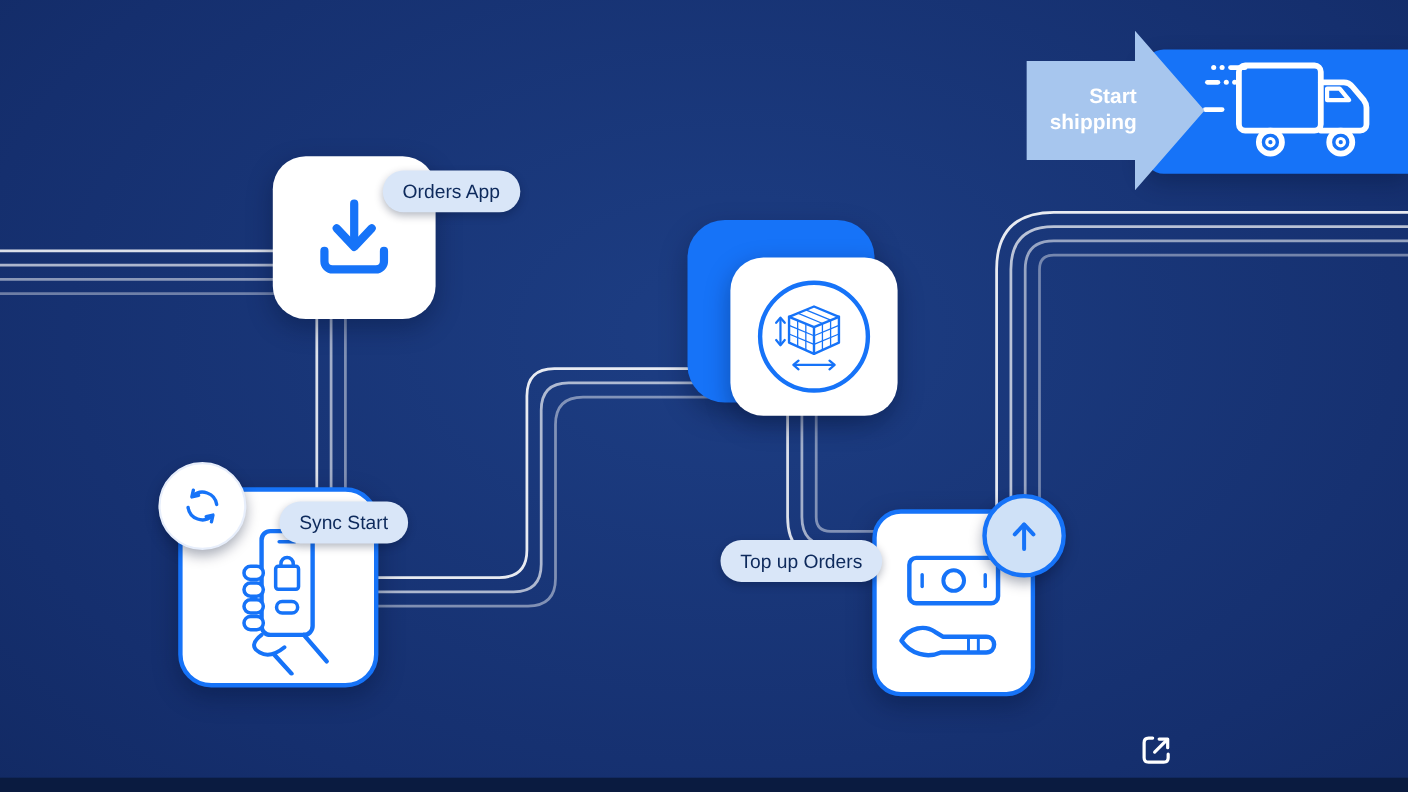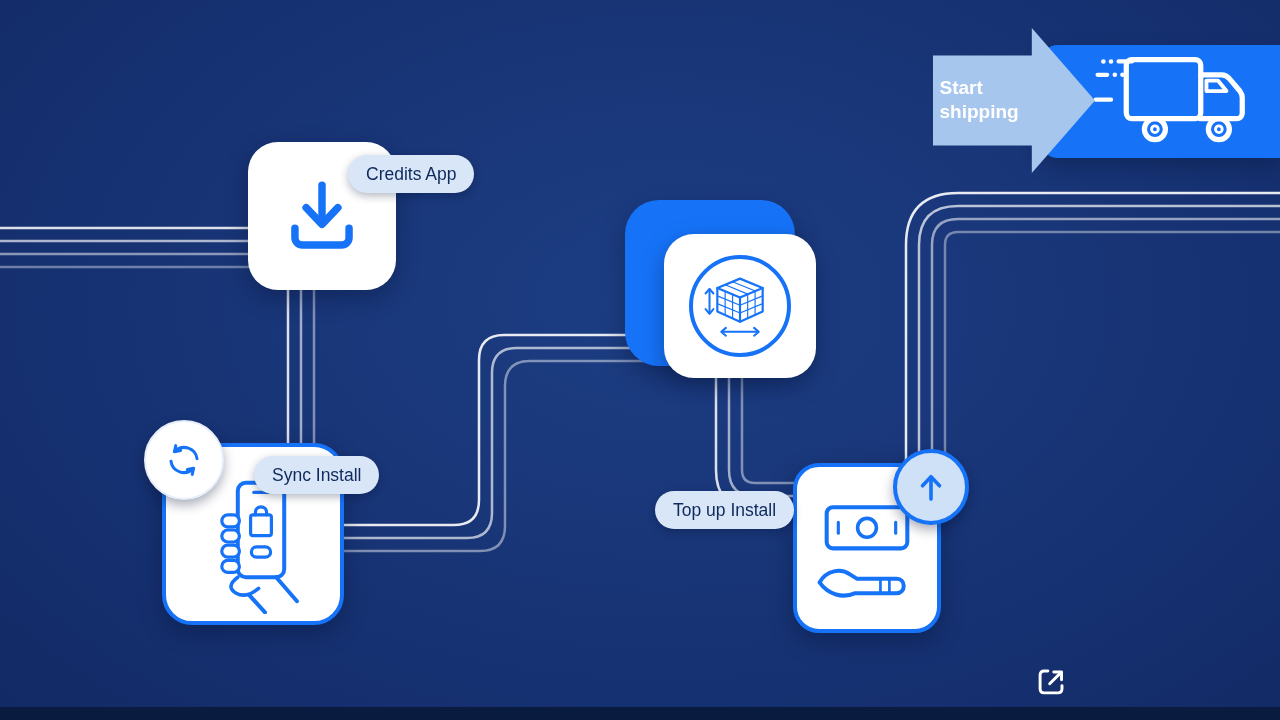--- a/index.html
+++ b/index.html
@@ -39,21 +39,21 @@
   .banner-rect{
     position:absolute;left:1040px;top:45px;width:240px;height:113px;background:#1673f8;
     border-radius:18px 0 0 18px;z-index:2;box-shadow:0 8px 20px rgba(4,15,45,.3);
   }
   .banner-arrow{
     position:absolute;left:933px;top:28px;width:162px;height:145px;background:#a7c6ee;z-index:3;
     clip-path:polygon(0 19%, 61% 19%, 61% 0, 100% 50%, 61% 100%, 61% 81%, 0 81%);
   }
   .banner-arrow .txt{
     position:absolute;left:4%;top:50%;transform:translateY(-50%);width:58%;
-    text-align:left;color:#ffffff;font-weight:700;font-size:19px;line-height:1.3;
+    text-align:right;color:#ffffff;font-weight:700;font-size:19px;line-height:1.3;
   }
   .brand{position:absolute;left:1036px;top:666px;display:flex;align-items:center;gap:10px;z-index:5;}
   .brand .name{color:#ffffff;font-size:27px;font-weight:600;letter-spacing:.3px;}
   .bottom-strip{position:absolute;left:0;bottom:0;width:1280px;height:13px;background:#0a1b40;z-index:6;}
 </style>
 </head>
 <body>
 
 <div class="stage">
 
@@ -86,21 +86,21 @@
 
   <div class="card" style="left:248px;top:142px;width:148px;height:148px;">
     <svg class="icon-center" width="84" height="84" viewBox="0 0 90 90">
       <g stroke="#1673f8" fill="none" stroke-width="8" stroke-linecap="round" stroke-linejoin="round">
         <path d="M45,12 V50"></path>
         <path d="M28,36 L45,54 L62,36"></path>
         <path d="M16,58 v10 a8,8 0 0 0 8,8 h42 a8,8 0 0 0 8,-8 v-10"></path>
       </g>
     </svg>
   </div>
-  <div class="pill" style="left:348px;top:155px;">Credits App</div>
+  <div class="pill" style="left:348px;top:155px;">Orders App</div>
 
   <div class="card bordered" style="left:162px;top:443px;width:182px;height:182px;box-sizing:border-box;">
     <svg class="icon-center" style="margin-top:12px;" width="120" height="136" viewBox="0 0 150 170">
       <g stroke="#1673f8" fill="none" stroke-linecap="round" stroke-linejoin="round">
         <rect x="56" y="6" width="58" height="118" rx="10" stroke-width="5"></rect>
         <path d="M76,18 h18" stroke-width="4"></path>
         <path d="M78,46 v-3 a7,7 0 0 1 14,0 v3" stroke-width="4"></path>
         <rect x="72" y="46" width="26" height="26" rx="3" stroke-width="4"></rect>
         <rect x="73" y="86" width="24" height="13" rx="6.5" stroke-width="4"></rect>
         <rect x="36" y="46" width="22" height="15" rx="7.5" stroke-width="4" fill="#ffffff"></rect>
@@ -116,21 +116,21 @@
   <div class="badge sync" style="left:144px;top:420px;">
     <svg width="52" height="52" viewBox="0 0 76 76">
       <g stroke="#1673f8" fill="none" stroke-width="4.5" stroke-linecap="round" stroke-linejoin="round">
         <path d="M57,36 A19,19 0 0 0 25,25"></path>
         <path d="M33,24 L24,26 L26,17"></path>
         <path d="M19,40 A19,19 0 0 0 51,51"></path>
         <path d="M43,52 L52,50 L50,59"></path>
       </g>
     </svg>
   </div>
-  <div class="pill" style="left:254px;top:456px;">Sync Install</div>
+  <div class="pill" style="left:254px;top:456px;">Sync Start</div>
 
   <div class="blue-square" style="left:625px;top:200px;width:170px;height:166px;"></div>
   <div class="card" style="left:664px;top:234px;width:152px;height:144px;"></div>
   <div class="ring" style="left:689px;top:255px;">
     <svg width="86" height="86" viewBox="0 0 110 110">
       <g stroke="#1673f8" fill="none" stroke-width="2.8" stroke-linecap="round" stroke-linejoin="round">
         <polygon points="55,20 84,32 55,44 26,32"></polygon>
         <path d="M26,32 V62 L55,75 V44"></path>
         <path d="M84,32 V62 L55,75"></path>
         <g stroke-width="1.5">
@@ -171,21 +171,21 @@
     </svg>
   </div>
   <div class="badge up" style="left:893px;top:449px;">
     <svg width="46" height="46" viewBox="0 0 76 76">
       <g stroke="#1673f8" fill="none" stroke-width="6" stroke-linecap="round" stroke-linejoin="round">
         <path d="M38,58 V22"></path>
         <path d="M24,36 L38,21 L52,36"></path>
       </g>
     </svg>
   </div>
-  <div class="pill" style="left:655px;top:491px;">Top up Install</div>
+  <div class="pill" style="left:655px;top:491px;">Top up Orders</div>
 
   <div class="banner-rect">
     <svg class="abs" style="left:52px;top:5px;" width="185" height="105" viewBox="0 0 190 110">
       <g stroke="#ffffff" fill="none" stroke-width="5.5" stroke-linecap="round" stroke-linejoin="round">
         <rect x="34" y="10" width="78" height="62" rx="6"></rect>
         <path d="M112,26 h22 c3,0 6,1.5 8,4 l11,13 c1.5,2 2.5,4.5 2.5,7 v16 c0,3.5 -2.5,6 -6,6 h-37.5"></path>
         <path d="M118,32 h12 l9,11 h-21 z" stroke-width="4"></path>
         <circle cx="64" cy="83" r="11"></circle>
           <circle cx="64" cy="83" r="3.5" stroke-width="3"></circle>
         <circle cx="131" cy="83" r="11"></circle>

